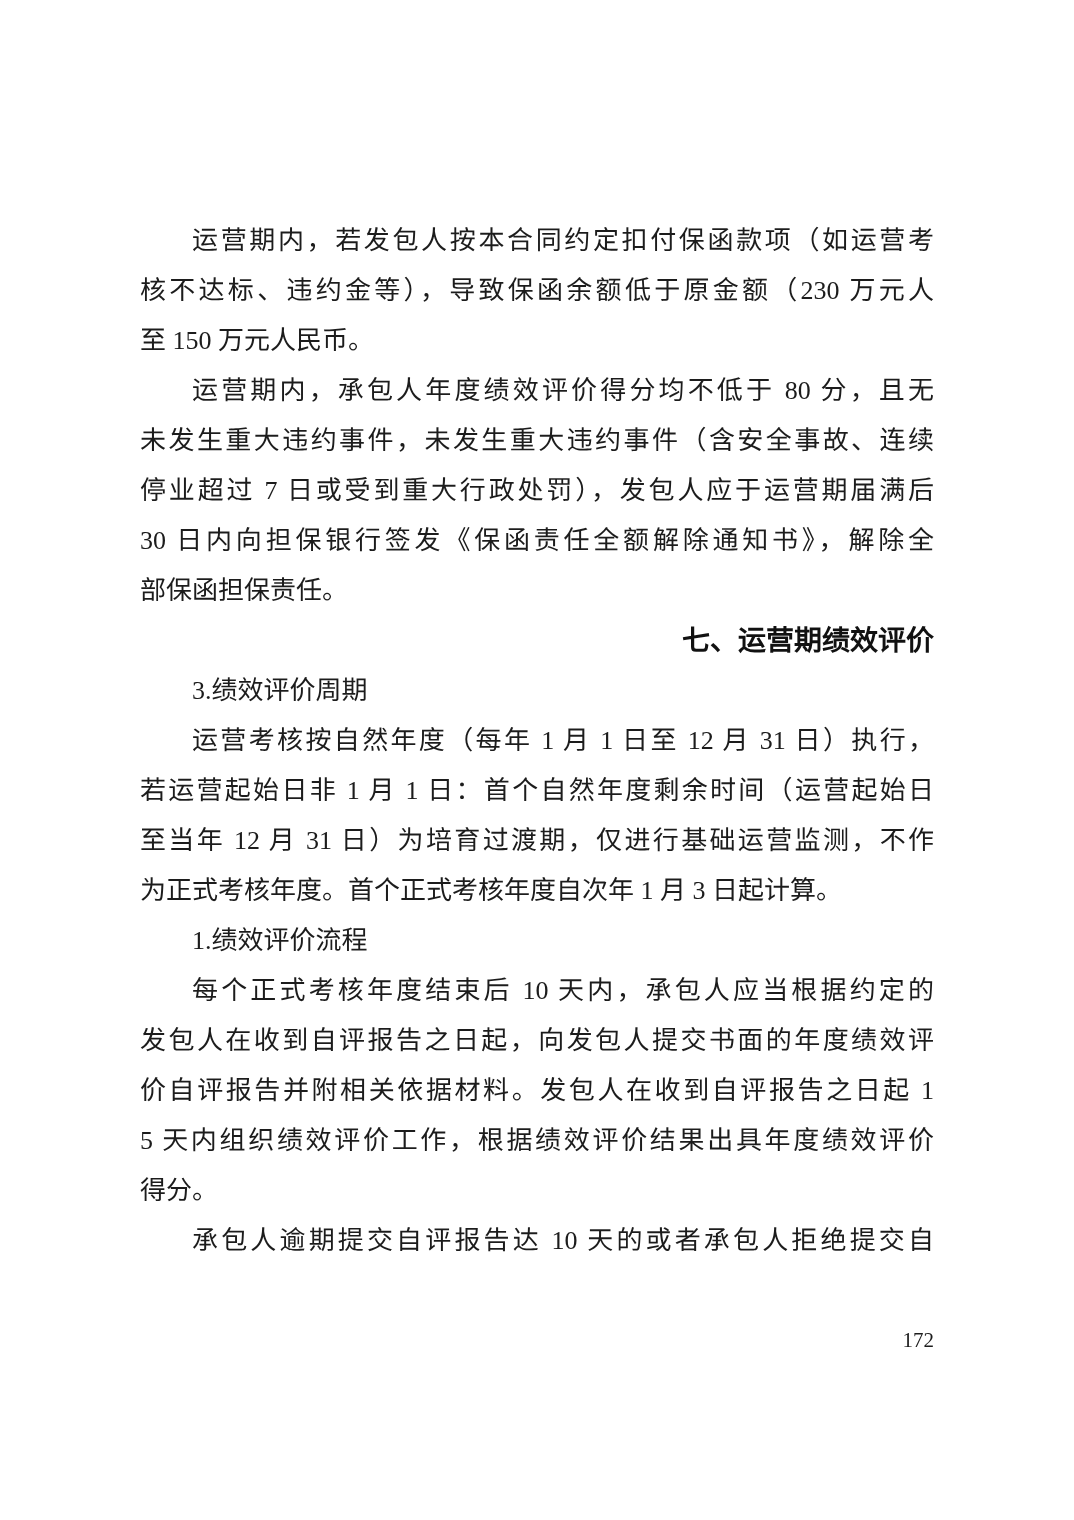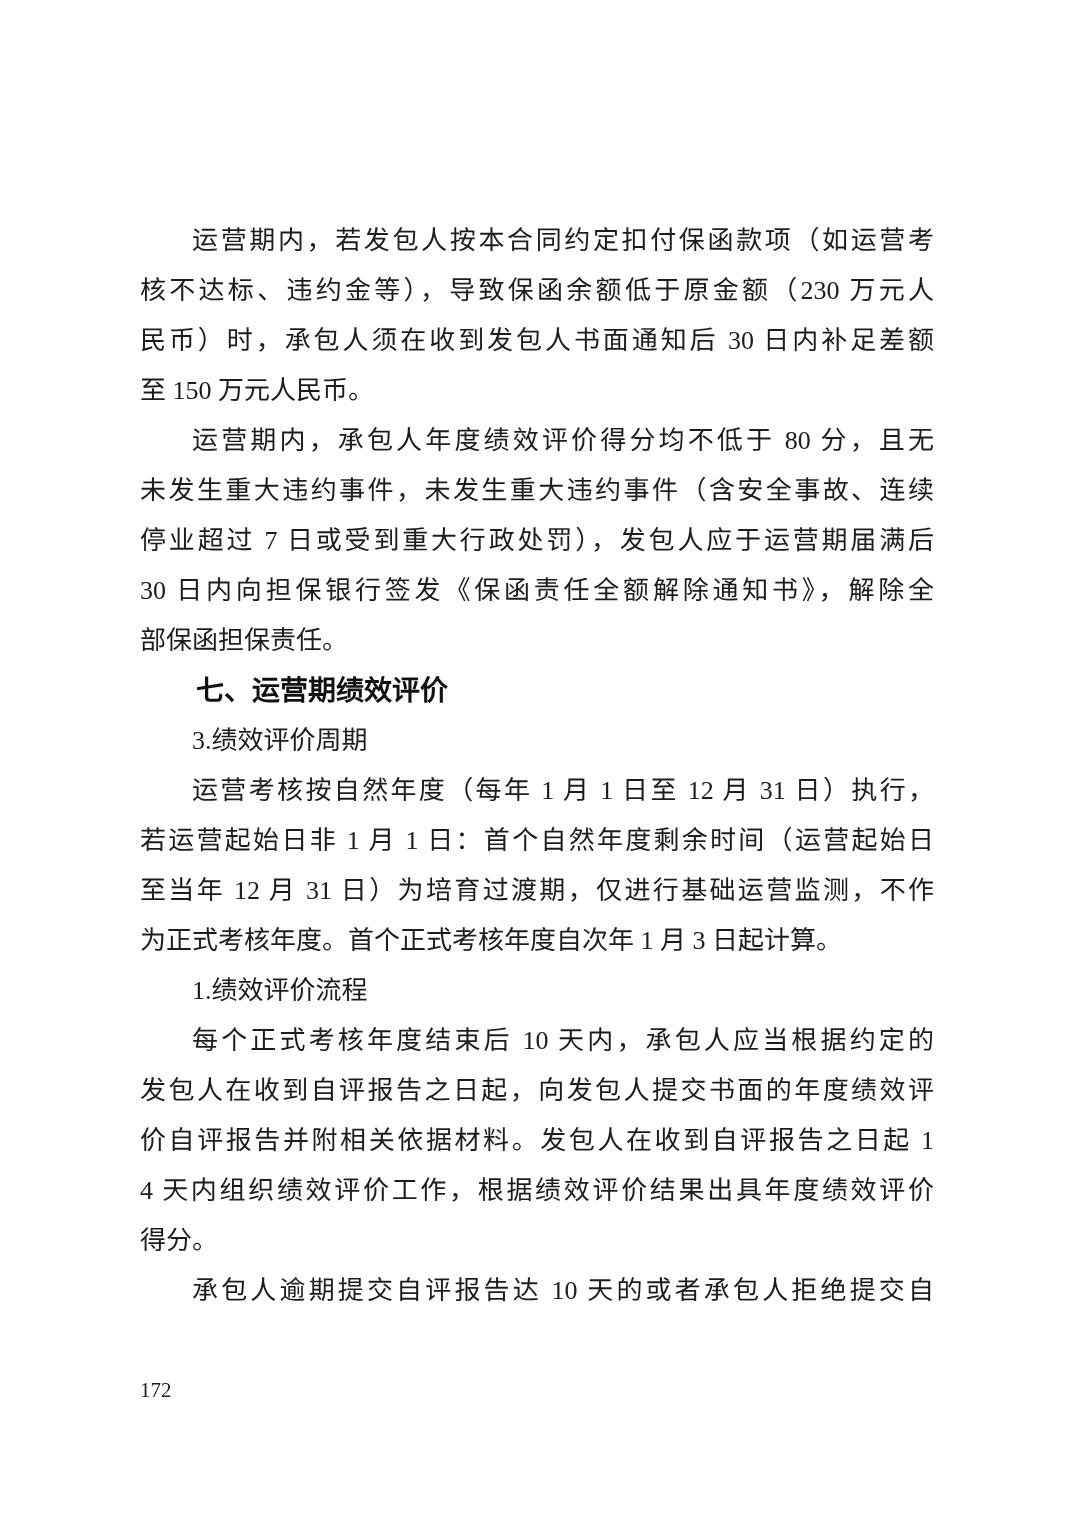--- a/index.html
+++ b/index.html
@@ -31,39 +31,39 @@
     text-align-last: justify;
     text-justify: inter-character;
     white-space: normal;
   }
   .ind { text-indent: 2em; }
   .heading {
     font-family: "Liberation Sans", "DejaVu Sans", sans-serif;
     font-weight: 700;
     font-size: 28px;
     color: #111111;
+    text-align: right;
   }
   .footer {
     margin-top: 60px;
-    text-align: left;
+    text-align: right;
     font-size: 21px;
     line-height: 28px;
     color: #1c1c1c;
     font-family: "Liberation Serif", "DejaVu Serif", serif;
   }
 </style>
 </head>
 <body>
 
 <div class="page">
 
   <div class="para">
     <div class="l j ind">运营期内，若发包人按本合同约定扣付保函款项（如运营考</div>
     <div class="l j">核不达标、违约金等），导致保函余额低于原金额（230 万元人</div>
-    <div class="l j">民币）时，承包人须在收到发包人书面通知后 30 日内补足差额</div>
     <div class="l">至 150 万元人民币。</div>
   </div>
 
   <div class="para">
     <div class="l j ind">运营期内，承包人年度绩效评价得分均不低于 80 分，且无</div>
     <div class="l j">未发生重大违约事件，未发生重大违约事件（含安全事故、连续</div>
     <div class="l j">停业超过 7 日或受到重大行政处罚），发包人应于运营期届满后</div>
     <div class="l j">30 日内向担保银行签发《保函责任全额解除通知书》，解除全</div>
     <div class="l">部保函担保责任。</div>
   </div>
@@ -84,21 +84,21 @@
   </div>
 
   <div class="para">
     <div class="l ind">1.绩效评价流程</div>
   </div>
 
   <div class="para">
     <div class="l j ind">每个正式考核年度结束后 10 天内，承包人应当根据约定的</div>
     <div class="l j">发包人在收到自评报告之日起，向发包人提交书面的年度绩效评</div>
     <div class="l j">价自评报告并附相关依据材料。发包人在收到自评报告之日起 1</div>
-    <div class="l j">4 天内组织绩效评价工作，根据绩效评价结果出具年度绩效评价</div>
+    <div class="l j">5 天内组织绩效评价工作，根据绩效评价结果出具年度绩效评价</div>
     <div class="l">得分。</div>
   </div>
 
   <div class="para">
     <div class="l j ind">承包人逾期提交自评报告达 10 天的或者承包人拒绝提交自</div>
   </div>
 
   <div class="footer">
     <span>172</span>
   </div>

